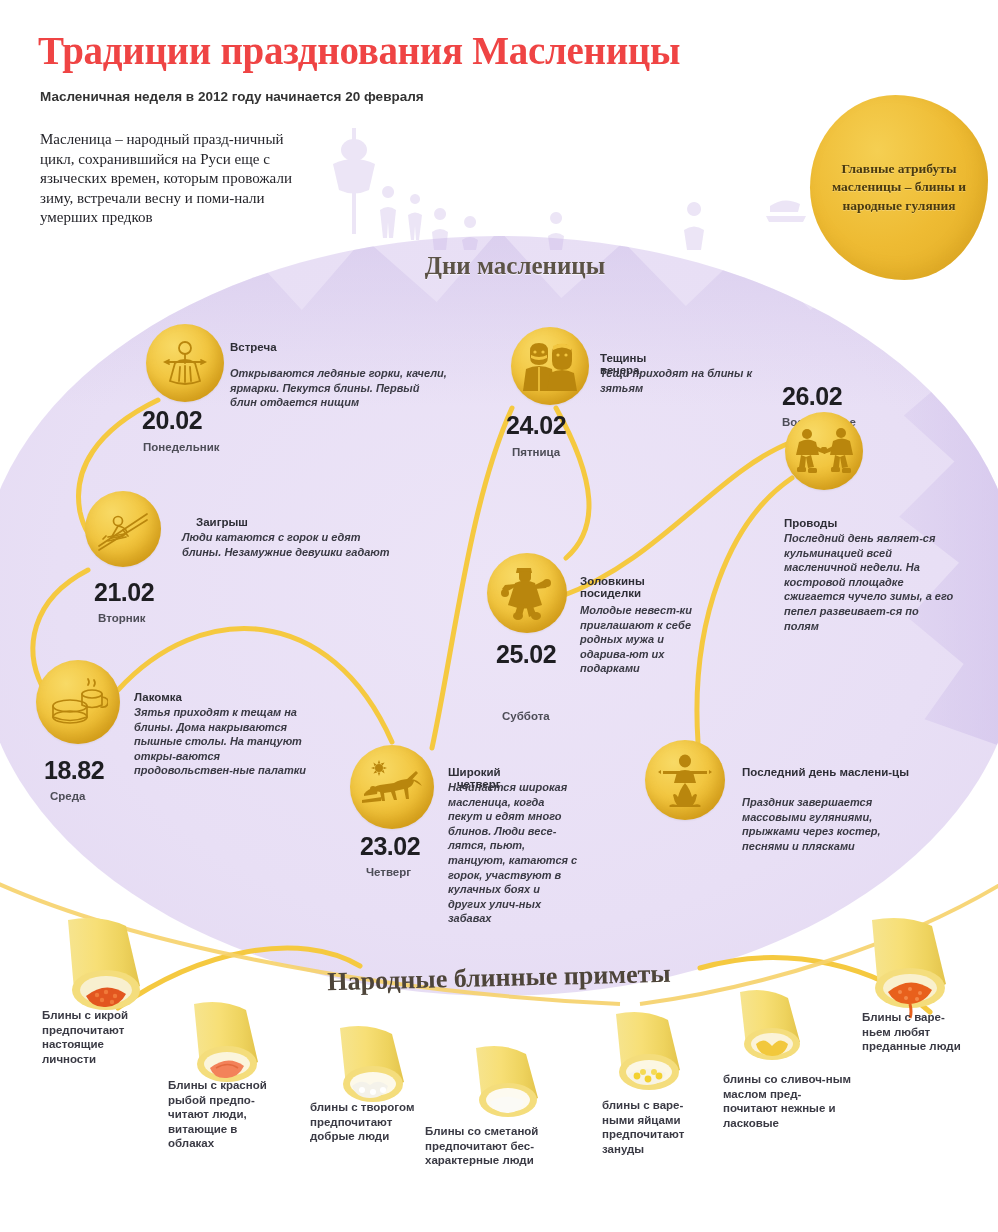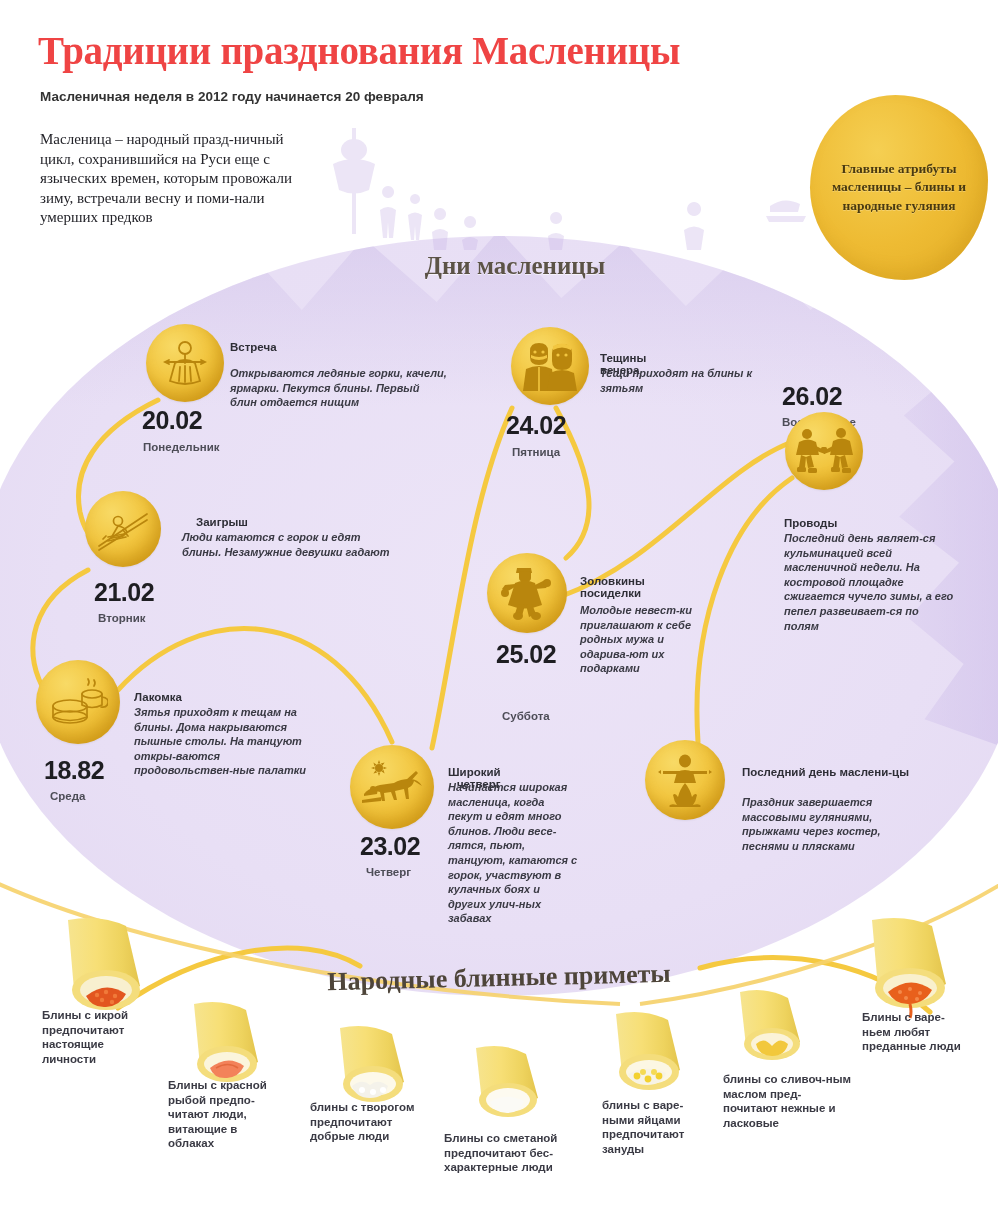--- a/index.html
+++ b/index.html
@@ -401,21 +401,21 @@
   <div class="caption" style="left:310px;top:1100px;width:120px;">блины с творогом предпочитают добрые люди</div>
 
   <div class="roll" style="left:452px;top:1044px;">
     <svg width="106" height="92" viewBox="0 0 106 92">
       <path d="M24 4 q28 -6 50 6 l12 44 q-26 14 -56 4z" fill="url(#g1)"></path>
       <ellipse cx="56" cy="56" rx="29" ry="17" fill="#f4dd7c"></ellipse>
       <ellipse cx="56" cy="56" rx="22" ry="12" fill="#fdfaf0"></ellipse>
       <path d="M38 58 q16 -10 34 -1 q-4 12 -17 12 q-13 0 -17 -11z" fill="#fbfaf6"></path>
     </svg>
   </div>
-  <div class="caption" style="left:444px;top:1124px;width:130px;margin-top:7px;">Блины со сметаной предпочитают бес-характерные люди</div>
+  <div class="caption" style="left:425px;top:1124px;width:130px;">Блины со сметаной предпочитают бес-характерные люди</div>
 
   <div class="roll" style="left:592px;top:1010px;">
     <svg width="108" height="98" viewBox="0 0 108 98">
       <path d="M24 4 q28 -6 52 6 l12 50 q-26 14 -58 4z" fill="url(#g1)"></path>
       <ellipse cx="57" cy="62" rx="30" ry="18" fill="#f4dd7c"></ellipse>
       <ellipse cx="57" cy="62" rx="23" ry="12" fill="#fcf7e3"></ellipse>
       <path d="M36 64 q18 -10 38 -1 q-4 12 -19 12 q-15 0 -19 -11z" fill="#f7f3e4"></path>
       <circle cx="45" cy="66" r="3.4" fill="#f3d12f"></circle>
         <circle cx="56" cy="69" r="3.4" fill="#f3d12f"></circle>
       <circle cx="67" cy="66" r="3.4" fill="#f3d12f"></circle>

